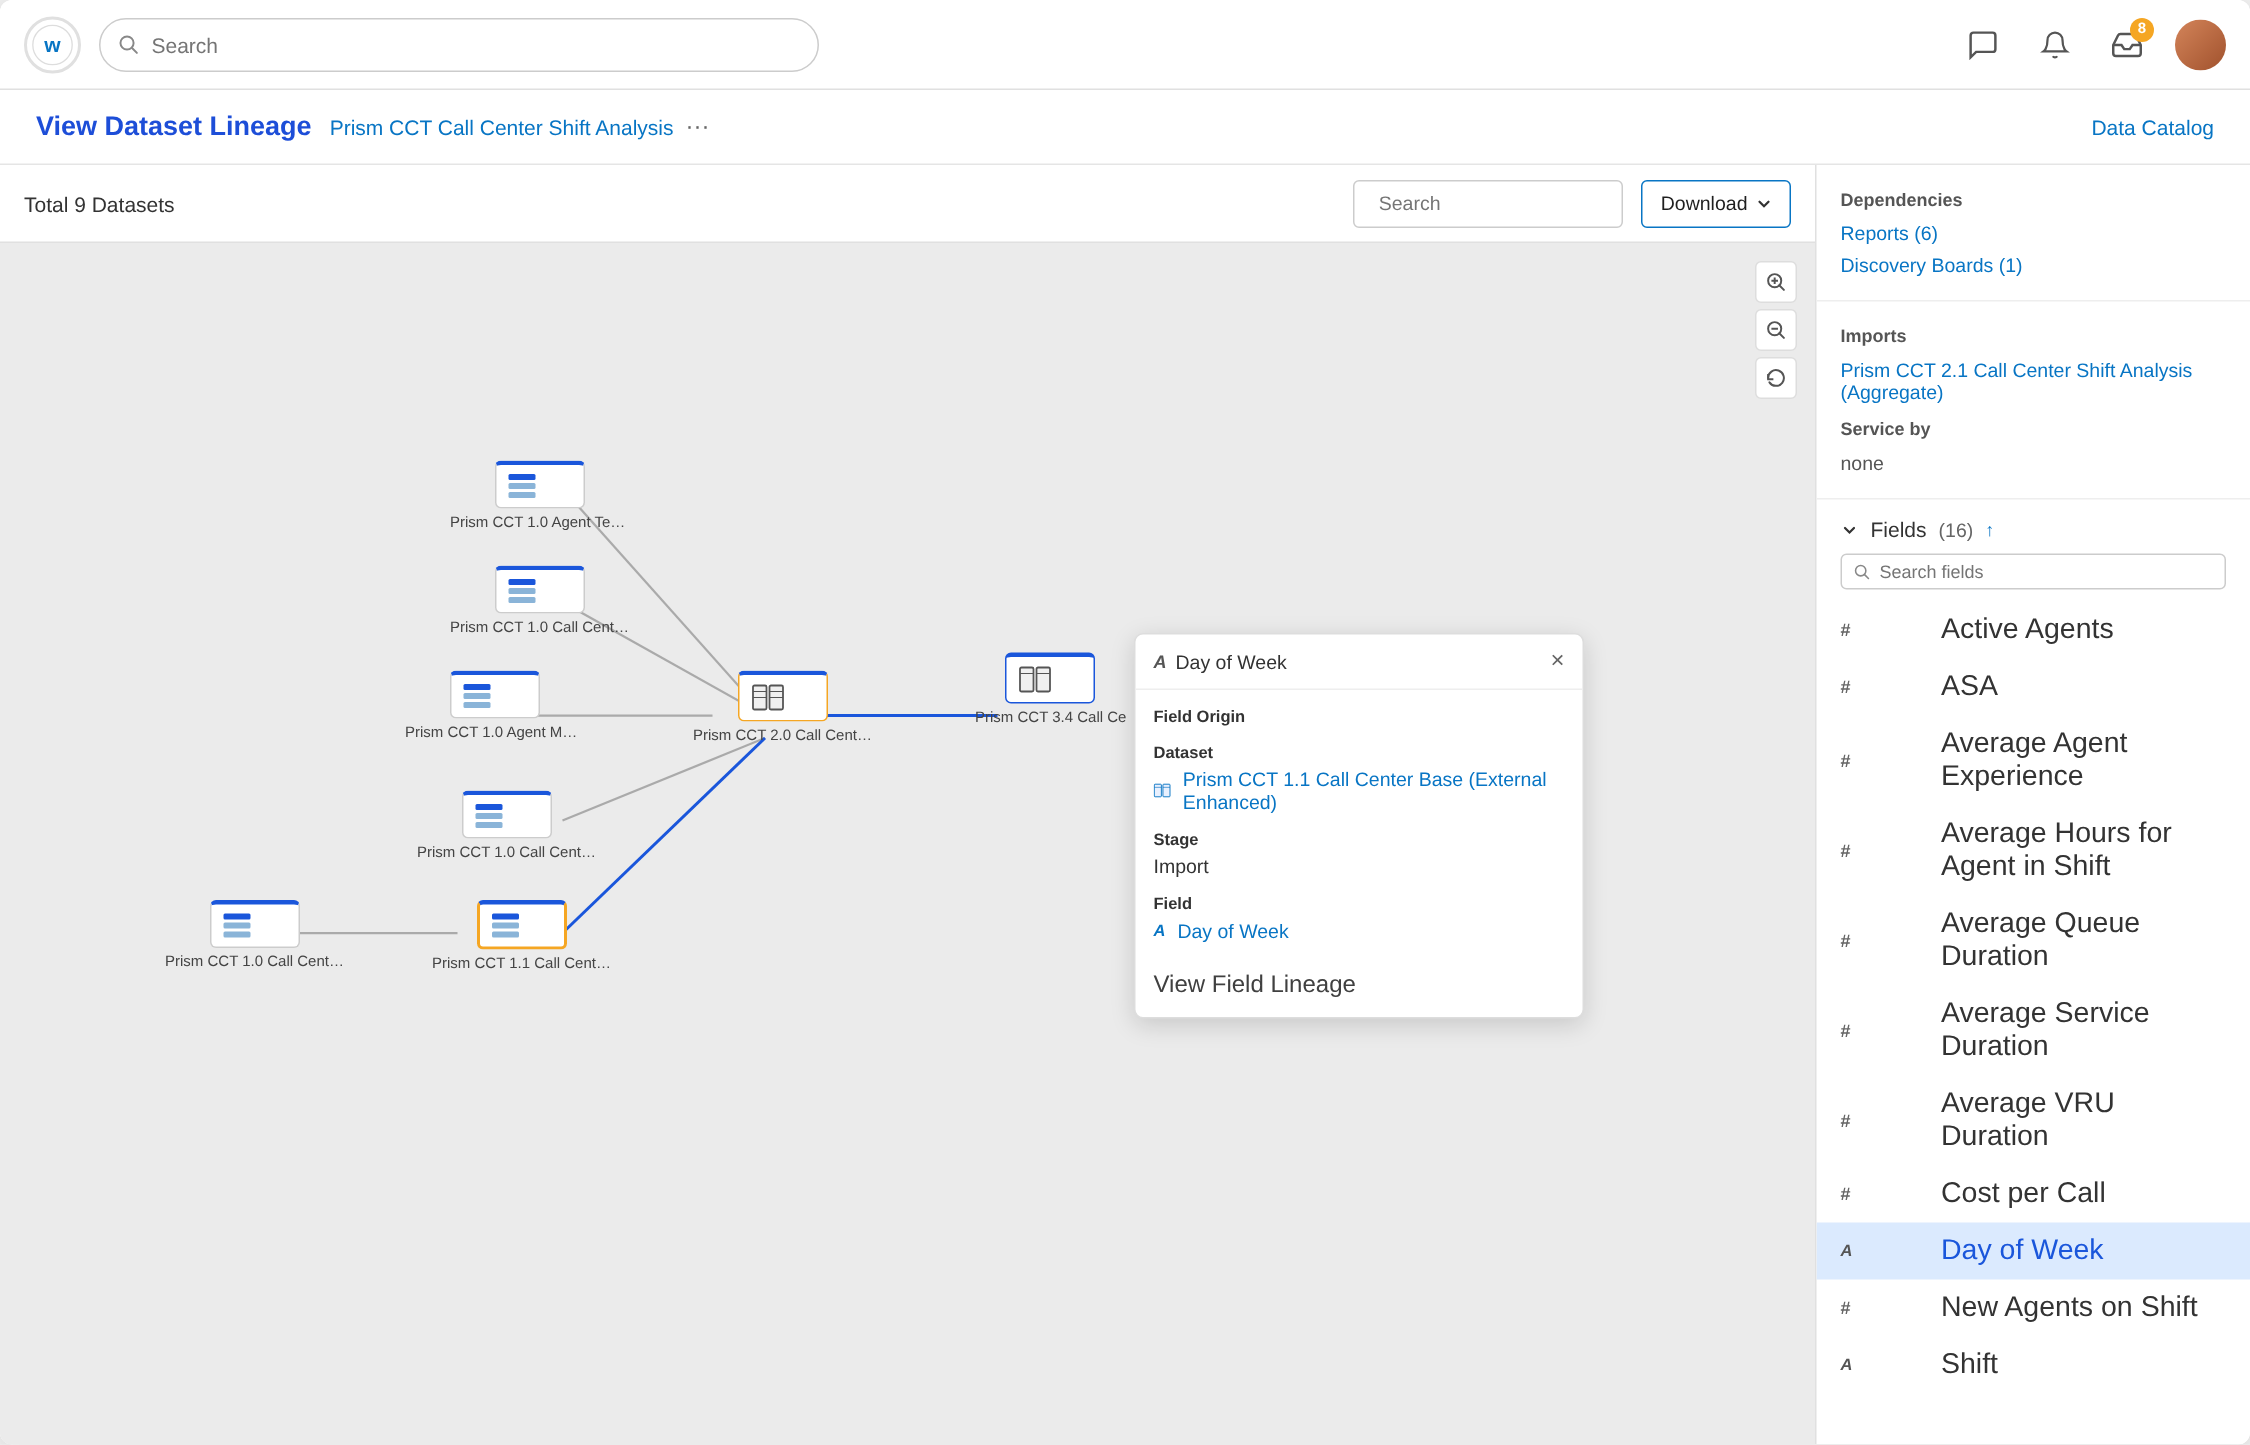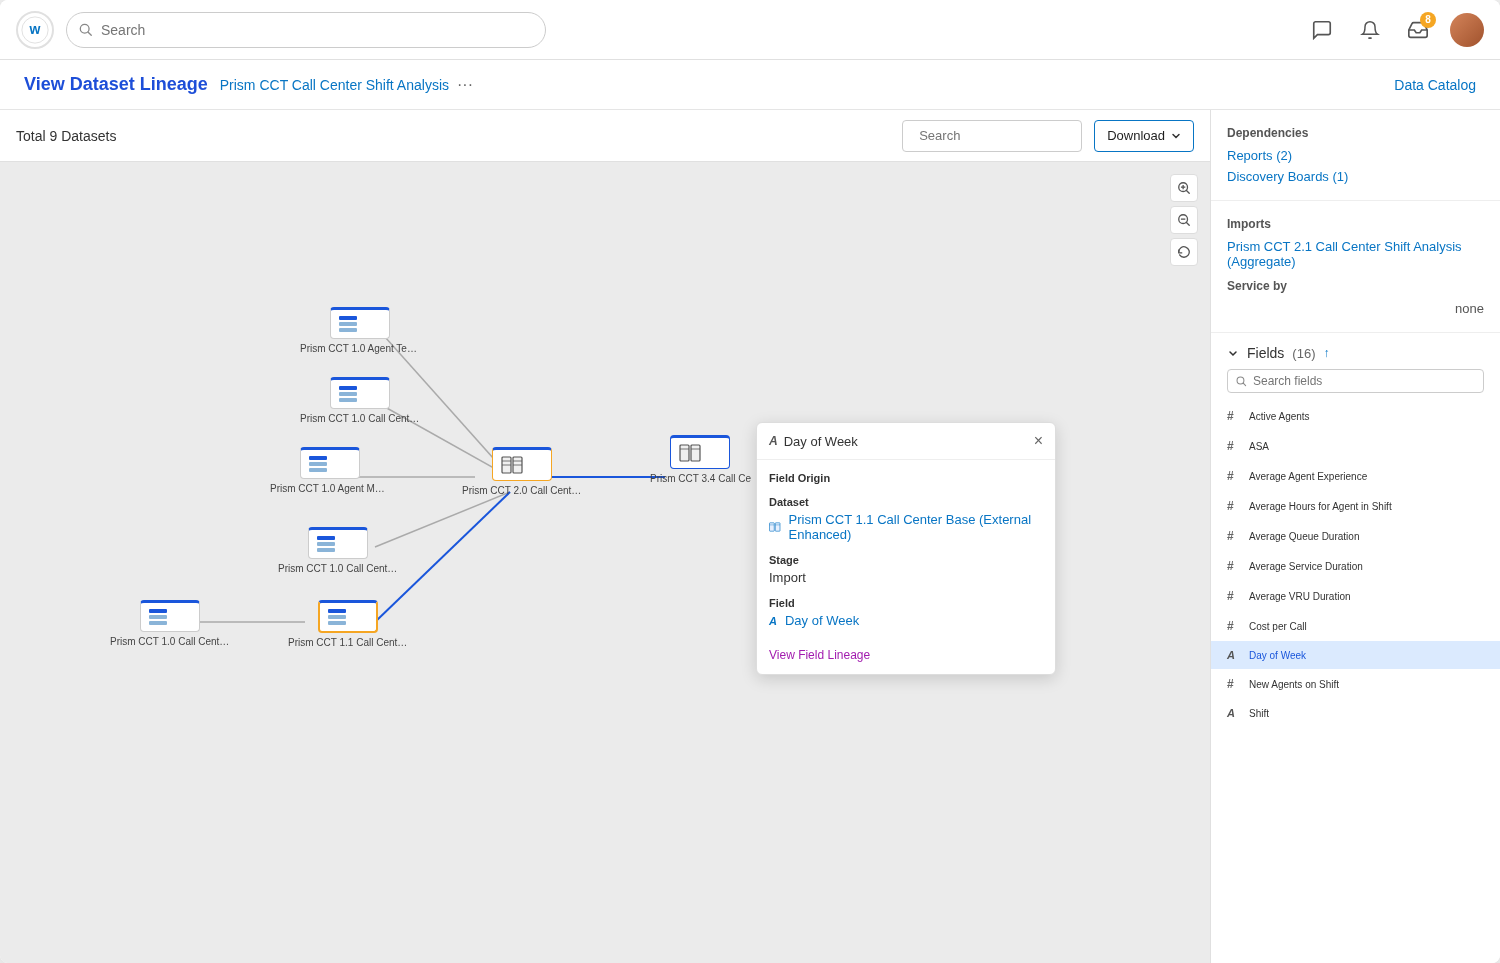--- a/index.html
+++ b/index.html
@@ -57,41 +57,41 @@
     
     .field-popup { position: absolute; background: #fff; border: 1px solid #ddd; border-radius: 6px; box-shadow: 0 4px 16px rgba(0,0,0,0.15); width: 300px; z-index: 50; }
     .popup-header { display: flex; align-items: center; justify-content: space-between; padding: 10px 12px; border-bottom: 1px solid #eee; }
     .popup-title { display: flex; align-items: center; gap: 6px; font-size: 13px; font-weight: 500; color: #333; }
     .popup-close { cursor: pointer; color: #666; font-size: 16px; line-height: 1; }
     .popup-body { padding: 12px; }
     .popup-section { margin-bottom: 12px; }
     .popup-section-label { font-size: 11px; font-weight: 600; color: #333; margin-bottom: 4px; text-transform: none; }
     .popup-section-value { font-size: 13px; color: #333; }
     .popup-section-value.link { color: #0875c4; cursor: pointer; display: flex; align-items: center; gap: 8px; }
-    .popup-field-link { color: #a21caf; cursor: pointer; font-size: 12px; margin-top: 8px; display: inline-block; }
+    .popup-field-link { color: #404040; cursor: pointer; font-size: 16px; margin-top: 8px; display: inline-block; }
 
     
     .right-sidebar { width: 290px; background: #fff; border-left: 1px solid #e0e0e0; display: flex; flex-direction: column; overflow-y: auto; flex-shrink: 0; }
     .sidebar-section { padding: 16px; border-bottom: 1px solid #eee; }
     .sidebar-section-title { font-size: 12px; font-weight: 600; color: #555; margin-bottom: 8px; text-transform: none; }
     .sidebar-link { color: #0875c4; font-size: 13px; cursor: pointer; font-weight: 500; }
-    .sidebar-text { font-size: 13px; color: #555; text-align: right; }
+    .sidebar-text { font-size: 13px; color: #555; }
 
     .fields-header { display: flex; align-items: center; gap: 8px; padding: 12px 16px 8px; }
     .fields-title { font-size: 14px; font-weight: 400; color: #333; }
     .fields-count { font-size: 13px; color: #666; }
     .fields-sort { color: #0875c4; font-size: 12px; cursor: pointer; }
     .field-search { margin: 0 16px 8px; height: 24px; border: 1px solid #ccc; border-radius: 4px; display: flex; align-items: center; padding: 0 8px; gap: 6px; }
     .field-search input { border: none; outline: none; flex: 1; font-size: 12px; background: transparent; }
 
     .field-item { display: flex; align-items: center; gap: 8px; padding: 8px 16px; cursor: pointer; }
     .field-item.active { background: #dbeafe; }
     .field-type-icon { font-size: 12px; color: #666; font-weight: 600; min-width: 14px; }
     .field-type-icon.text { color: #555; font-style: italic; font-size: 11px; }
-    .field-name { font-size: 10px; color: #333; }
+    .field-name { font-size: 19px; color: #333; margin-left: 45px; }
     .field-item.active .field-name { color: #1a56db; font-weight: 500; }
   </style>
 </head>
 <body>
 
 <div class="app-shell">
 
   <div class="top-nav">
     <div class="nav-logo">
       <svg class="nav-logo-inner" viewBox="0 0 32 32" xmlns="http://www.w3.org/2000/svg">
@@ -338,21 +338,21 @@
         </div>
 
       </div>
     </div>
 
     <div class="right-sidebar">
 
       <div class="sidebar-section">
         <div class="sidebar-section-title">Dependencies</div>
         <div style="margin-bottom:6px;">
-          <span class="sidebar-link">Reports (2)</span>
+          <span class="sidebar-link">Reports (6)</span>
         </div>
         <div>
           <span class="sidebar-link">Discovery Boards (1)</span>
         </div>
       </div>
 
       <div class="sidebar-section">
         <div class="sidebar-section-title">Imports</div>
         <div style="margin-bottom:10px;">
           <span class="sidebar-link">Prism CCT 2.1 Call Center Shift Analysis (Aggregate)</span>

